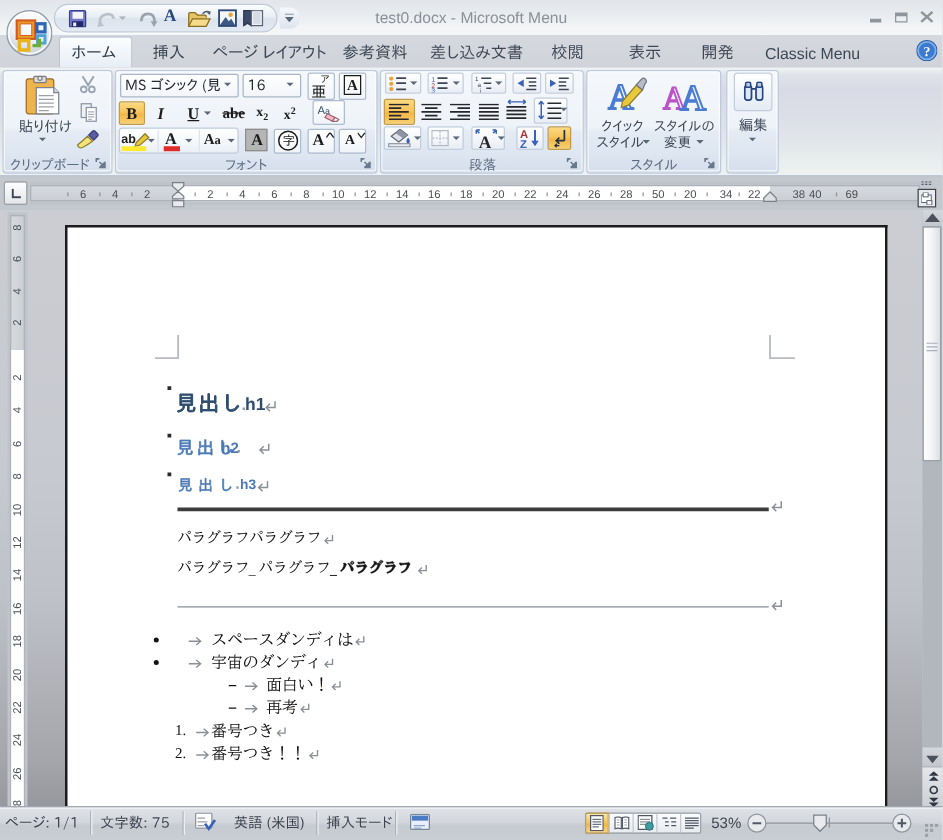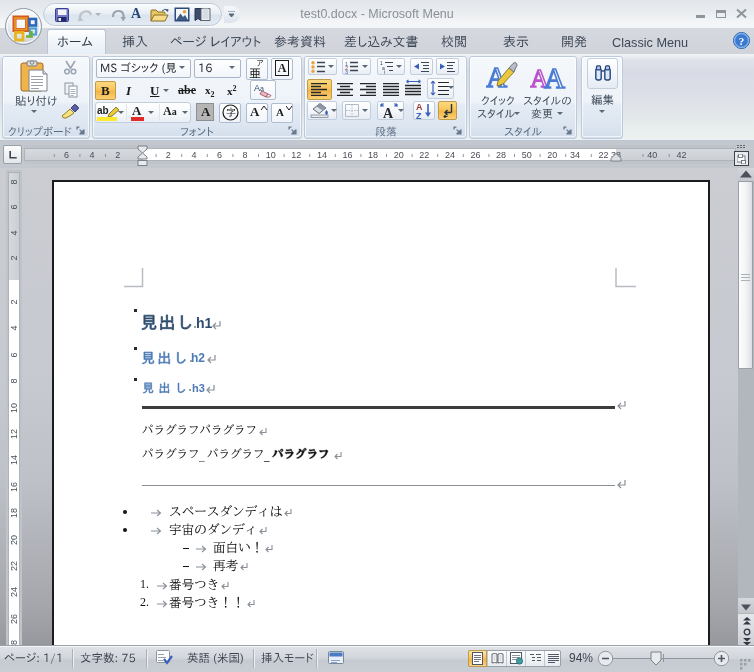--- a/index.html
+++ b/index.html
@@ -412,25 +412,25 @@
 <div class="abs" style="left:313.90000000000003px;top:150px;width:16px;text-align:center;font-size:9px;color:#4a4f56">14</div>
 <div class="abs" style="left:339.5px;top:150px;width:16px;text-align:center;font-size:9px;color:#4a4f56">16</div>
 <div class="abs" style="left:365.1px;top:150px;width:16px;text-align:center;font-size:9px;color:#4a4f56">18</div>
 <div class="abs" style="left:390.70000000000005px;top:150px;width:16px;text-align:center;font-size:9px;color:#4a4f56">20</div>
 <div class="abs" style="left:416.3px;top:150px;width:16px;text-align:center;font-size:9px;color:#4a4f56">22</div>
 <div class="abs" style="left:441.90000000000003px;top:150px;width:16px;text-align:center;font-size:9px;color:#4a4f56">24</div>
 <div class="abs" style="left:467.50000000000006px;top:150px;width:16px;text-align:center;font-size:9px;color:#4a4f56">26</div>
 <div class="abs" style="left:493.1px;top:150px;width:16px;text-align:center;font-size:9px;color:#4a4f56">28</div>
 <div class="abs" style="left:518.7px;top:150px;width:16px;text-align:center;font-size:9px;color:#4a4f56">50</div>
 <div class="abs" style="left:544.3px;top:150px;width:16px;text-align:center;font-size:9px;color:#4a4f56">20</div>
-<div class="abs" style="left:569.9000000000001px;top:150px;width:16px;text-align:left;font-size:9px;color:#4a4f56">34</div>
+<div class="abs" style="left:569.9000000000001px;top:150px;width:16px;text-align:right;font-size:9px;color:#4a4f56">34</div>
 <div class="abs" style="left:595.5px;top:150px;width:16px;text-align:center;font-size:9px;color:#4a4f56">22</div>
-<div class="abs" style="left:605px;top:150px;width:16px;text-align:right;font-size:9px;color:#4a4f56">38</div>
+<div class="abs" style="left:634px;top:150px;width:16px;text-align:left;font-size:9px;color:#4a4f56">38</div>
 <div class="abs" style="left:647.2px;top:150px;width:16px;text-align:left;font-size:9px;color:#4a4f56">40</div>
-<div class="abs" style="left:673.4px;top:150px;width:16px;text-align:center;font-size:9px;color:#4a4f56">42</div>
+<div class="abs" style="left:673.4px;top:150px;width:16px;text-align:center;font-size:9px;color:#4a4f56">69</div>
 <svg class="abs" style="left:0;top:148px" width="754" height="13">
     <rect x="53.8" y="6" width="1" height="3" fill="#8f959d"></rect>
     <rect x="79.4" y="6" width="1" height="3" fill="#8f959d"></rect>
     <rect x="105.0" y="6" width="1" height="3" fill="#8f959d"></rect>
     <rect x="155.6" y="6" width="1" height="3" fill="#8f959d"></rect>
     <rect x="181.2" y="6" width="1" height="3" fill="#8f959d"></rect>
     <rect x="206.8" y="6" width="1" height="3" fill="#8f959d"></rect>
     <rect x="232.4" y="6" width="1" height="3" fill="#8f959d"></rect>
     <rect x="258.0" y="6" width="1" height="3" fill="#8f959d"></rect>
     <rect x="283.6" y="6" width="1" height="3" fill="#8f959d"></rect>
@@ -499,21 +499,21 @@
   </svg>
 <div style="position:absolute;left:194px;top:326px;width:2px;height:2px;background:#9aa0a8"></div>
 <div class="abs" style="left:196px;top:315px;font:bold 14px 'Liberation Sans',sans-serif;color:#2e4d6e">h1</div>
 <svg class="abs" style="left:211px;top:320px" width="11" height="11">
     <path d="M9 1 v5 H2 M5 3 L2 6 L5 9" stroke="#8a9097" fill="none" stroke-width="1.2"></path>
   </svg>
 <svg style="position:absolute;left:140px;top:350.5px;overflow:visible" width="50" height="18">
     <path transform="translate(0,12.0)" d="M10.0 -3.6L10.0 -0.9Q10.0 -0.4 10.2 -0.3Q10.4 -0.2 11.1 -0.2Q12.5 -0.2 12.7 -0.6Q12.8 -0.9 12.9 -2.3L12.9 -2.5L14.0 -2.1Q13.9 -0.2 13.5 0.3Q13.1 0.7 11.1 0.7Q9.9 0.7 9.5 0.6Q8.9 0.4 8.9 -0.4L8.9 -3.6L7.0 -3.6Q6.9 -1.4 6.0 -0.4Q4.9 0.6 2.8 1.0L2.2 0.1Q4.4 -0.3 5.2 -1.1Q5.9 -1.8 6.0 -3.6L3.9 -3.6L3.9 -11.0L12.3 -11.0L12.3 -3.6ZM4.9 -10.2L4.9 -8.8L11.2 -8.8L11.2 -10.2ZM4.9 -8.0L4.9 -6.7L11.2 -6.7L11.2 -8.0ZM4.9 -5.8L4.9 -4.4L11.2 -4.4L11.2 -5.8ZM24.8 -6.5L28.1 -6.5L28.1 -9.8L29.1 -9.8L29.1 -4.8L28.1 -4.8L28.1 -5.6L24.8 -5.6L24.8 -0.8L28.7 -0.8L28.7 -4.0L29.7 -4.0L29.7 1.0L28.7 1.0L28.7 0.1L19.9 0.1L19.9 1.0L18.9 1.0L18.9 -4.0L19.9 -4.0L19.9 -0.8L23.7 -0.8L23.7 -5.6L20.5 -5.6L20.5 -4.8L19.5 -4.8L19.5 -9.8L20.5 -9.8L20.5 -6.5L23.7 -6.5L23.7 -11.3L24.8 -11.3ZM37.3 -10.7L38.5 -10.7L38.5 -2.9Q38.5 -1.8 38.9 -1.3Q39.3 -0.6 40.4 -0.6Q43.1 -0.6 44.7 -3.9L45.5 -3.0Q44.7 -1.5 43.4 -0.6Q42.0 0.4 40.5 0.4Q37.3 0.4 37.3 -2.8Z" fill="#4a7ab5" stroke="#4a7ab5" stroke-width="0.6"></path>
   </svg>
 <div style="position:absolute;left:189.5px;top:360px;width:2px;height:2px;background:#9aa0a8"></div>
-<div class="abs" style="left:191px;top:351px;font:bold 12px 'Liberation Sans',sans-serif;color:#4a7ab5">h2</div>
+<div class="abs" style="left:177px;top:351px;font:bold 12px 'Liberation Sans',sans-serif;color:#4a7ab5">h2</div>
 <svg class="abs" style="left:206px;top:354px" width="11" height="11">
     <path d="M9 1 v5 H2 M5 3 L2 6 L5 9" stroke="#8a9097" fill="none" stroke-width="1.2"></path>
   </svg>
 <svg style="position:absolute;left:140px;top:381.5px;overflow:visible" width="50" height="15">
     <path transform="translate(0,10.3)" d="M9.7 -3.1L9.7 -0.8Q9.7 -0.4 9.9 -0.3Q10.1 -0.2 10.8 -0.2Q11.9 -0.2 12.1 -0.5Q12.2 -0.7 12.3 -1.9L12.3 -2.1L13.2 -1.8Q13.1 -0.1 12.8 0.2Q12.4 0.6 10.7 0.6Q9.7 0.6 9.4 0.5Q8.9 0.3 8.9 -0.3L8.9 -3.1L7.2 -3.1Q7.1 -1.2 6.3 -0.4Q5.4 0.5 3.6 0.9L3.1 0.1Q5.0 -0.3 5.7 -1.0Q6.3 -1.6 6.4 -3.1L4.6 -3.1L4.6 -9.5L11.7 -9.5L11.7 -3.1ZM5.4 -8.7L5.4 -7.6L10.8 -7.6L10.8 -8.7ZM5.4 -6.8L5.4 -5.7L10.8 -5.7L10.8 -6.8ZM5.4 -5.0L5.4 -3.8L10.8 -3.8L10.8 -5.0ZM24.9 -5.5L27.7 -5.5L27.7 -8.4L28.6 -8.4L28.6 -4.1L27.7 -4.1L27.7 -4.8L24.9 -4.8L24.9 -0.7L28.2 -0.7L28.2 -3.4L29.0 -3.4L29.0 0.8L28.2 0.8L28.2 0.1L20.7 0.1L20.7 0.8L19.8 0.8L19.8 -3.4L20.7 -3.4L20.7 -0.7L24.0 -0.7L24.0 -4.8L21.2 -4.8L21.2 -4.1L20.3 -4.1L20.3 -8.4L21.2 -8.4L21.2 -5.5L24.0 -5.5L24.0 -9.7L24.9 -9.7ZM38.0 -9.2L39.0 -9.2L39.0 -2.5Q39.0 -1.5 39.3 -1.1Q39.7 -0.5 40.7 -0.5Q43.0 -0.5 44.3 -3.3L45.0 -2.6Q44.4 -1.3 43.3 -0.5Q42.1 0.4 40.7 0.4Q38.0 0.4 38.0 -2.4Z" fill="#4a7ab5" stroke="#4a7ab5" stroke-width="0.5"></path>
   </svg>
 <div style="position:absolute;left:189px;top:389px;width:2px;height:2px;background:#9aa0a8"></div>
 <div class="abs" style="left:192px;top:382px;font:bold 11px 'Liberation Sans',sans-serif;color:#4a7ab5">h3</div>
 <svg class="abs" style="left:205px;top:384px" width="11" height="11">
     <path d="M9 1 v5 H2 M5 3 L2 6 L5 9" stroke="#8a9097" fill="none" stroke-width="1.2"></path>
@@ -689,21 +689,21 @@
     <rect x="0.5" y="0.5" width="11" height="11" fill="#fff" stroke="#4f5864"></rect>
     <path fill="none" d="M2 3.5h8M2 5.5h8M2 7.5h5" stroke="#8f959d"></path>
     <circle cx="9.5" cy="9" r="3.2" fill="#3e9b9e" stroke="#23606b" stroke-width=".6"></circle>
   </svg>
 <svg class="abs" style="left:529px;top:653px" width="13" height="11">
     <path fill="none" d="M1 1.5h4M7 1.5h5M3 4.5h3M8 4.5h4M3 7.5h3M8 7.5h4M1 9.5h0" stroke="#4f5864"></path>
   </svg>
 <svg class="abs" style="left:548px;top:653px" width="12" height="11">
     <path fill="none" d="M0 1.5h11M0 3.5h11M0 5.5h11M0 7.5h11M0 9.5h7" stroke="#4f5864" stroke-width="1.1"></path>
   </svg>
-<div class="abs" style="left:569px;top:651px;font-size:12px;color:#3e4450">94%</div>
+<div class="abs" style="left:569px;top:651px;font-size:12px;color:#3e4450">53%</div>
 <svg class="abs" style="left:597px;top:650px" width="18" height="17">
 <circle cx="8.5" cy="8.5" r="7.2" fill="linear-gradient(#fdfdfd,#d8dbdf)" fill-opacity="1" style="fill:#e8eaee" stroke="#8f959d"></circle>
 <path fill="none" d="M5 8.5h7" stroke="#4f5864" stroke-width="1.6"></path>
 </svg>
 <div style="position:absolute;left:612px;top:657.5px;width:106px;height:1.5px;background:#8f959d"></div>
 <div style="position:absolute;left:663px;top:654px;width:1px;height:8px;background:#8f959d"></div>
 <svg class="abs" style="left:650px;top:651px" width="12" height="15">
     <path d="M1 1 h10 v8 l-5 5 -5 -5z" fill="#e8eaee" stroke="#7a8087"></path>
   </svg>
 <svg class="abs" style="left:713px;top:650px" width="18" height="17">

